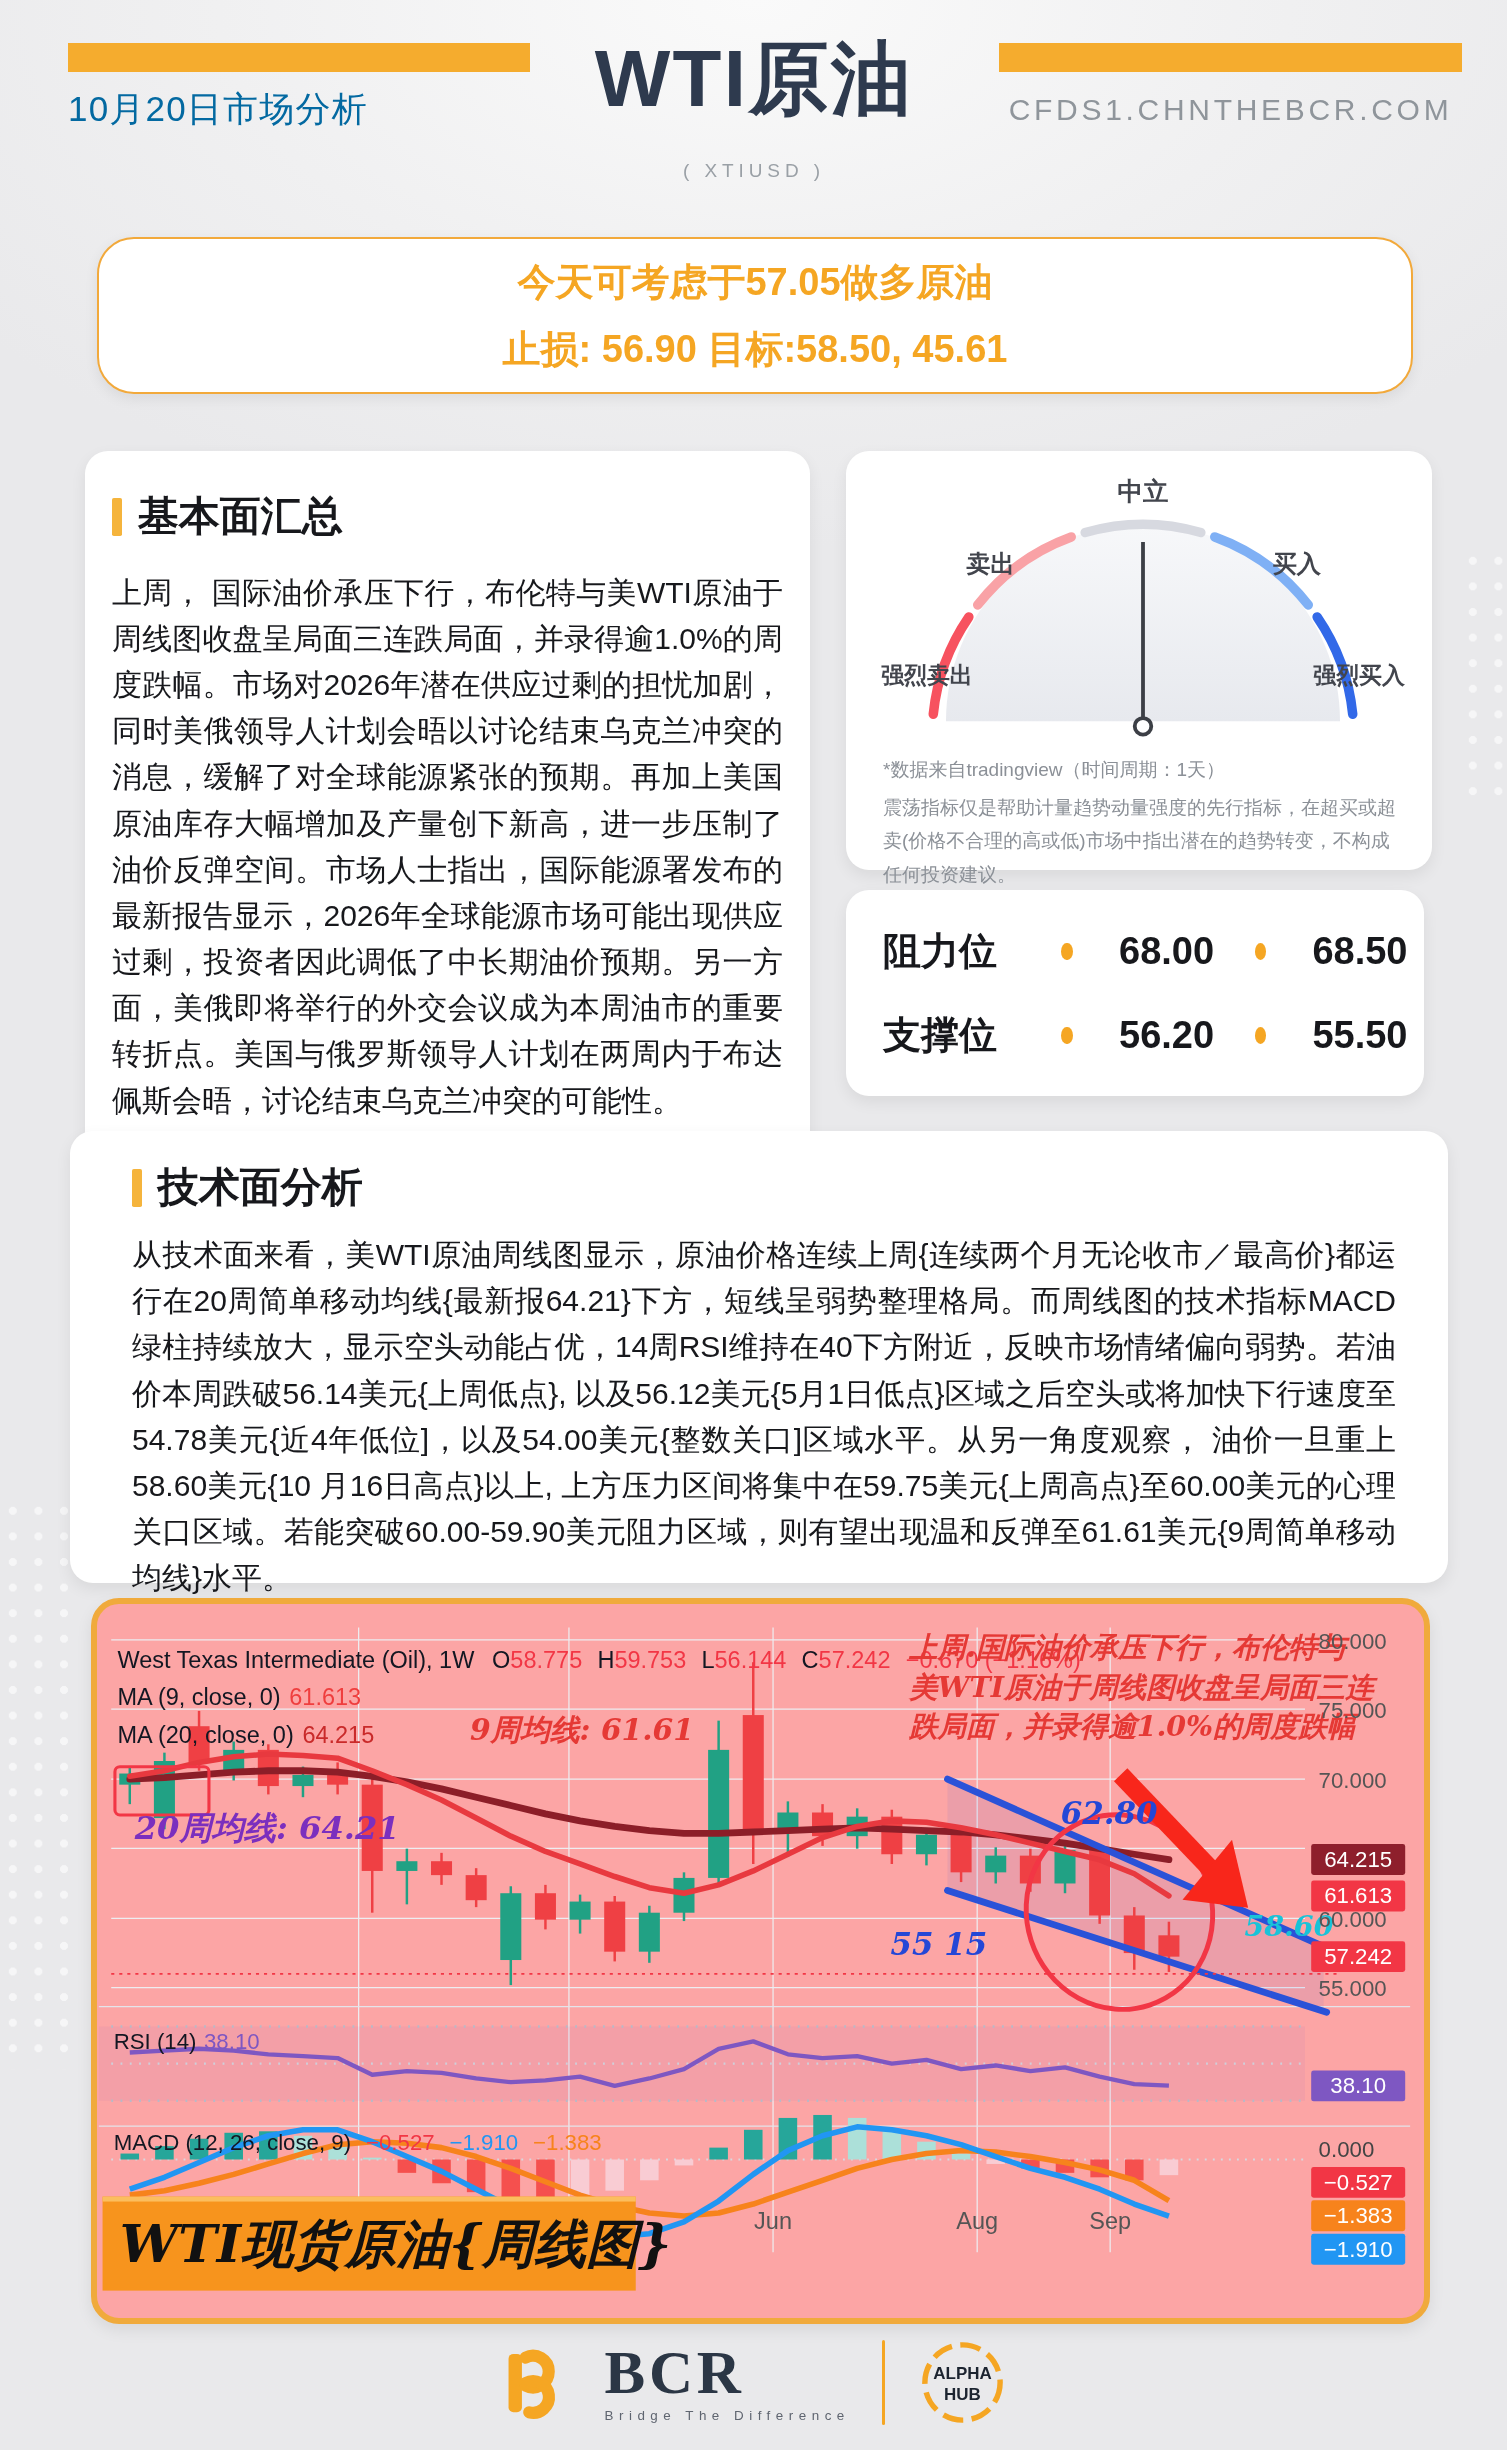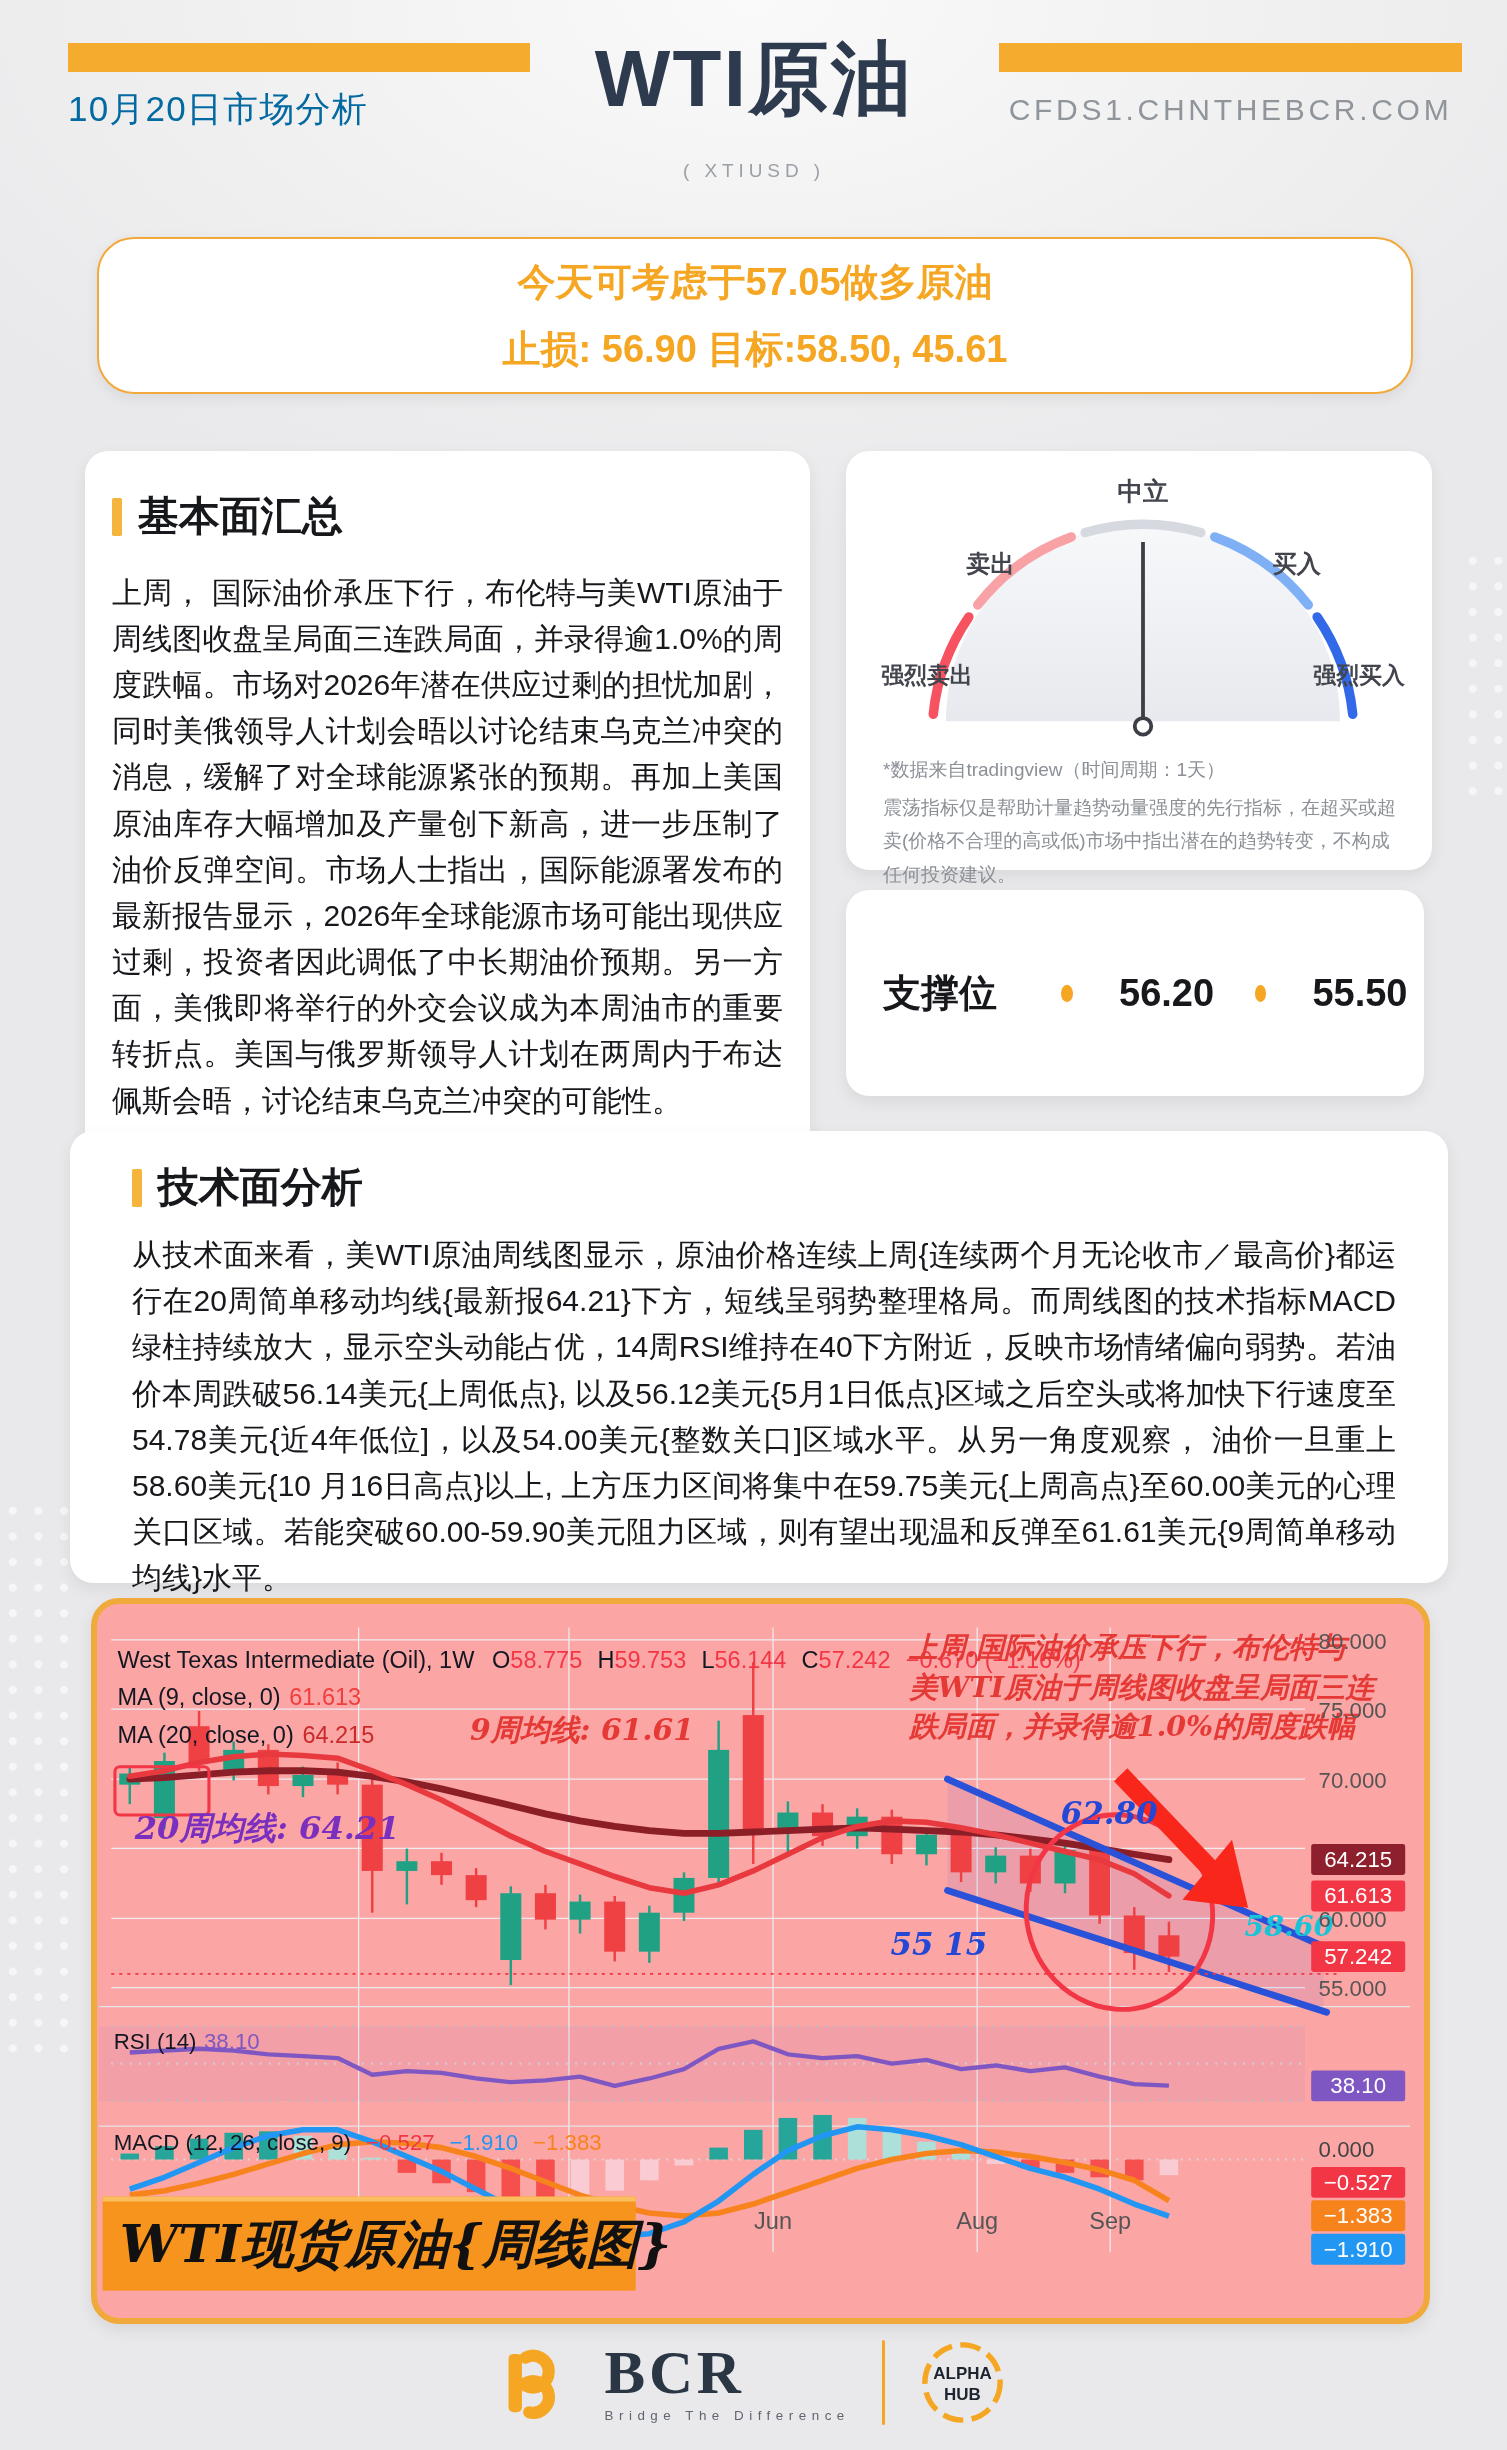--- a/index.html
+++ b/index.html
@@ -95,20 +95,27 @@
     <text x="90" y="340" text-anchor="middle" font-size="36" font-weight="bold" fill="#42454d">强烈卖出</text>
     <text x="770" y="340" text-anchor="middle" font-size="36" font-weight="bold" fill="#42454d">强烈买入</text>
   </svg>
   <div style="margin:2.4px 29px 0 29px;">
     <div class="gauge-note1">*数据来自tradingview（时间周期：1天）</div>
     <div class="gauge-note2">震荡指标仅是帮助计量趋势动量强度的先行指标，在超买或超卖(价格不合理的高或低)市场中指出潜在的趋势转变，不构成任何投资建议。</div>
   </div>
 </div>
 
 <div class="card" style="left:846px;top:890px;width:578px;height:206px;display:flex;flex-direction:column;justify-content:center;gap:33px;padding-left:37px;box-sizing:border-box;">
+  <div class="lv-row">
+    <div class="lv-label">阻力位</div>
+    <div class="lv-dot"></div>
+    <div class="lv-val">68.00</div>
+    <div class="lv-dot"></div>
+    <div class="lv-val">68.50</div>
+  </div>
   <div class="lv-row">
     <div class="lv-label">支撑位</div>
     <div class="lv-dot"></div>
     <div class="lv-val">56.20</div>
     <div class="lv-dot"></div>
     <div class="lv-val">55.50</div>
   </div>
 </div>
 
 <div class="card" style="left:70px;top:1131px;width:1370px;height:452px;">

